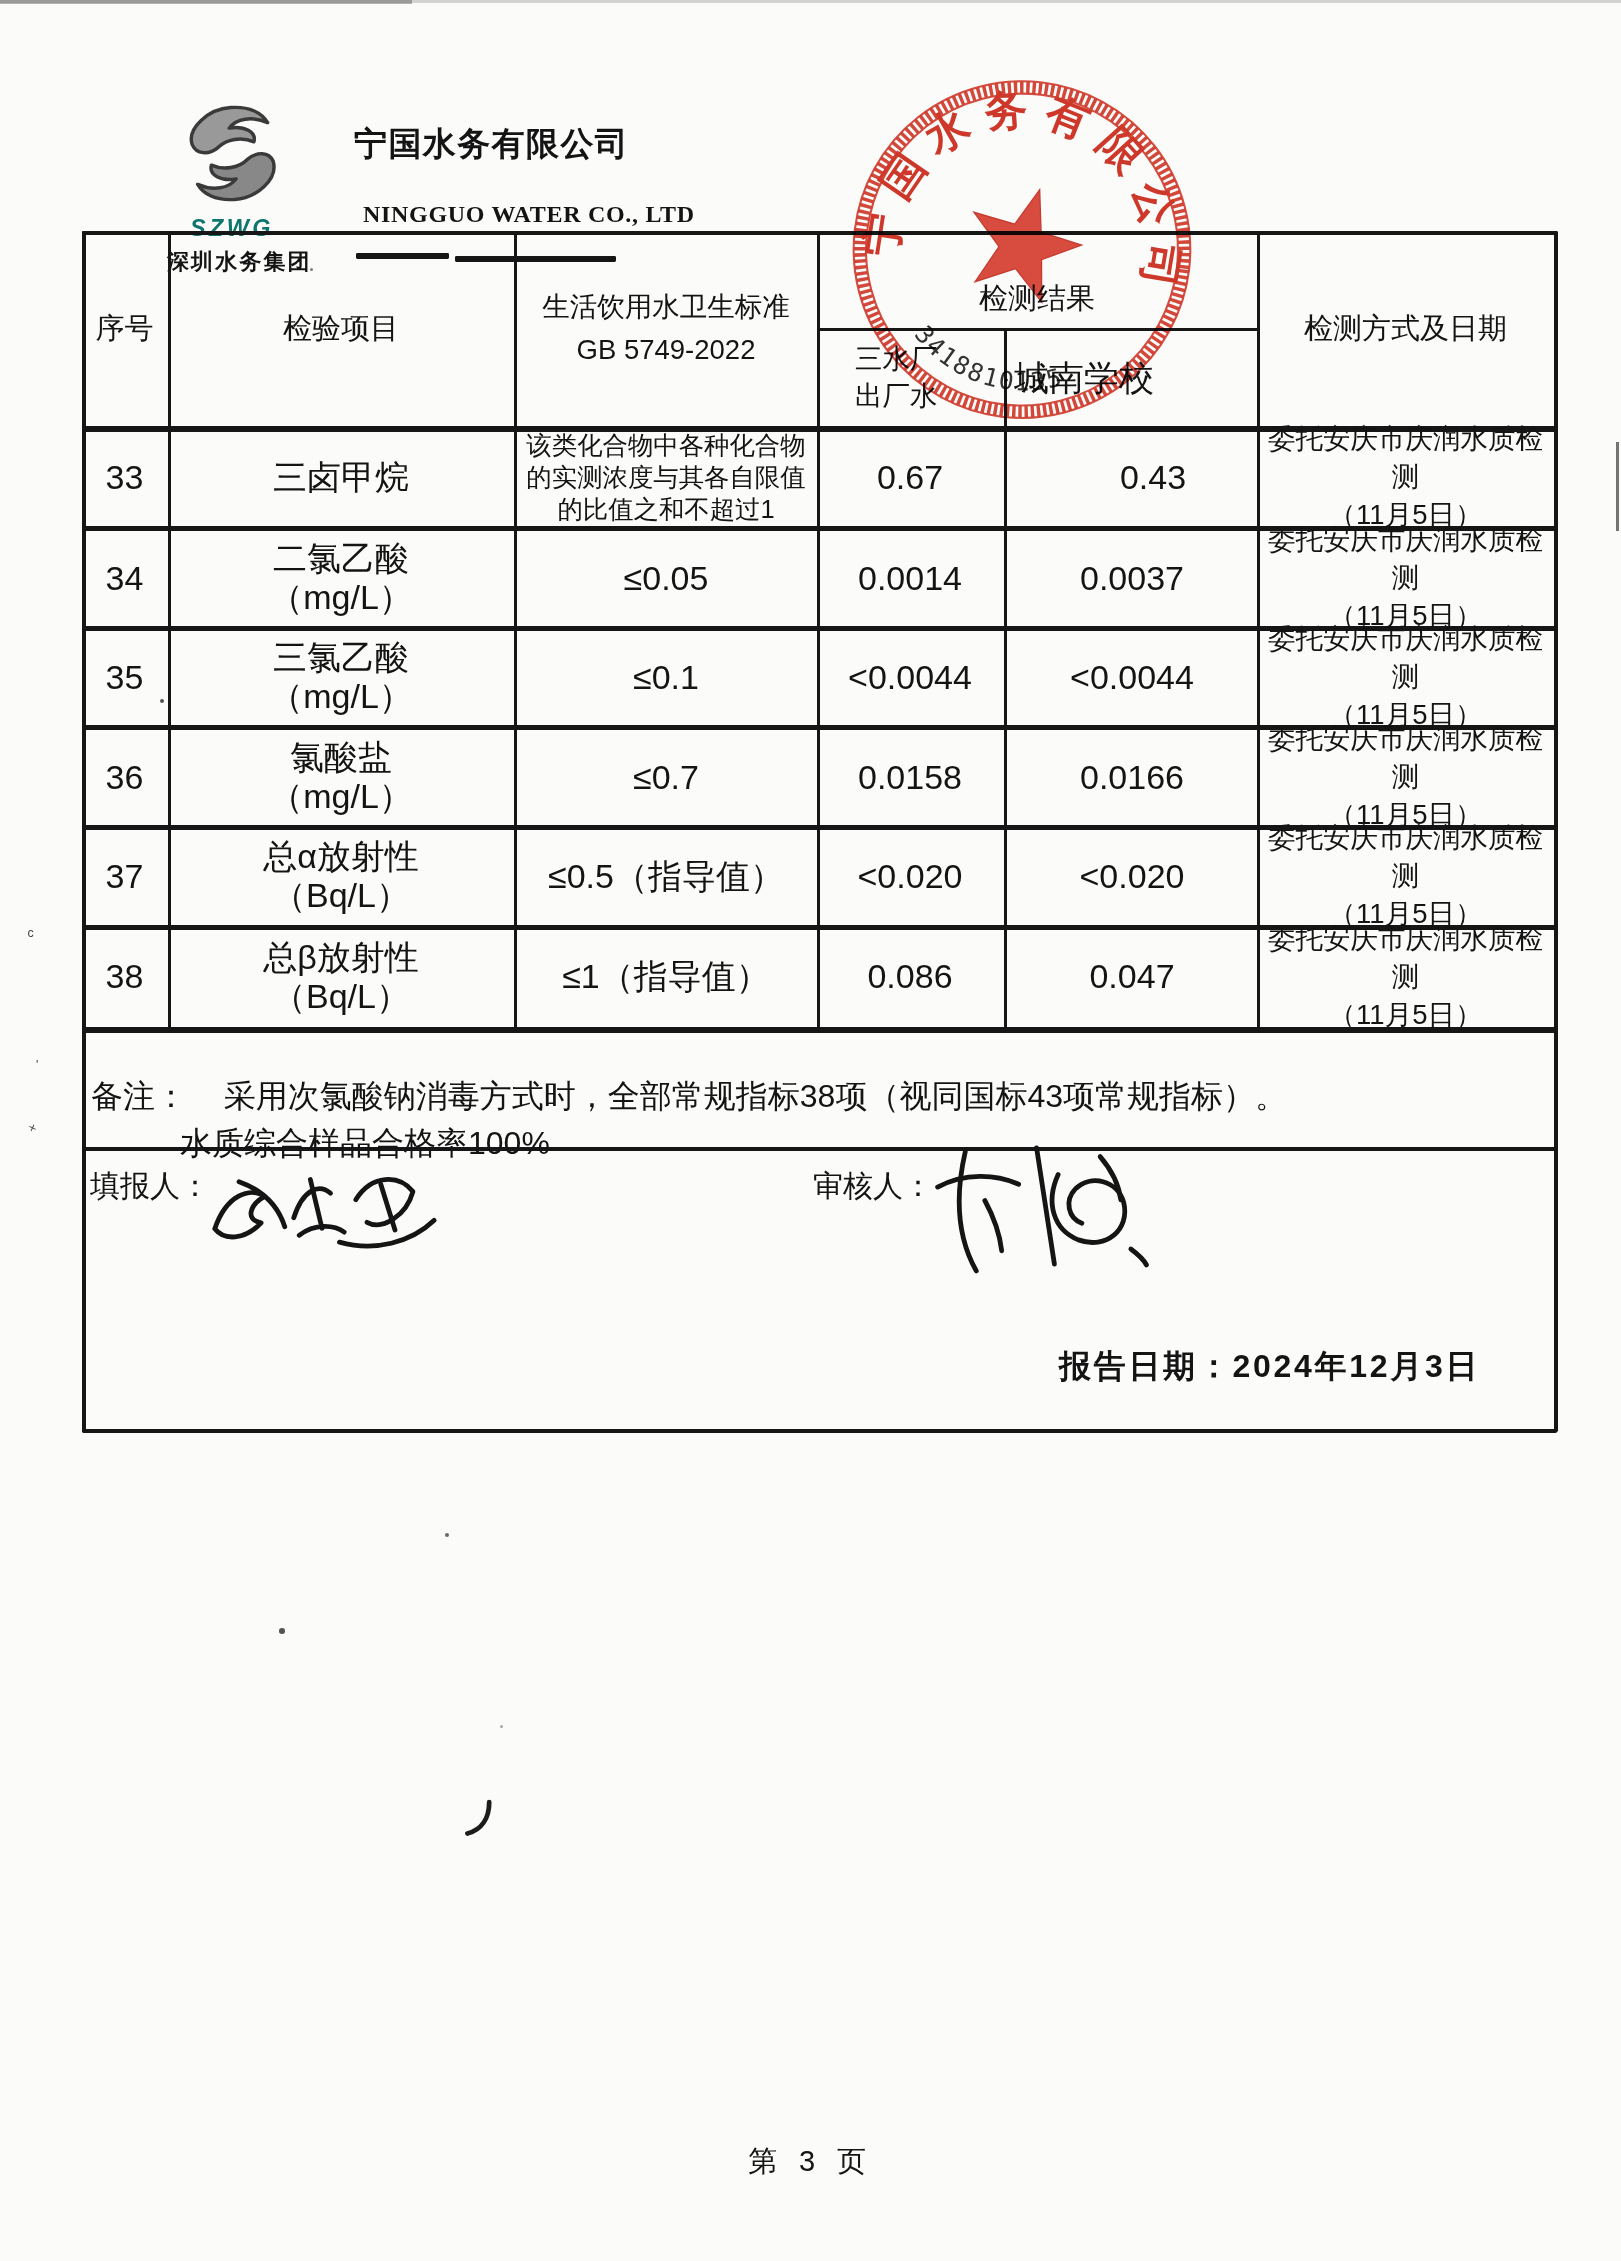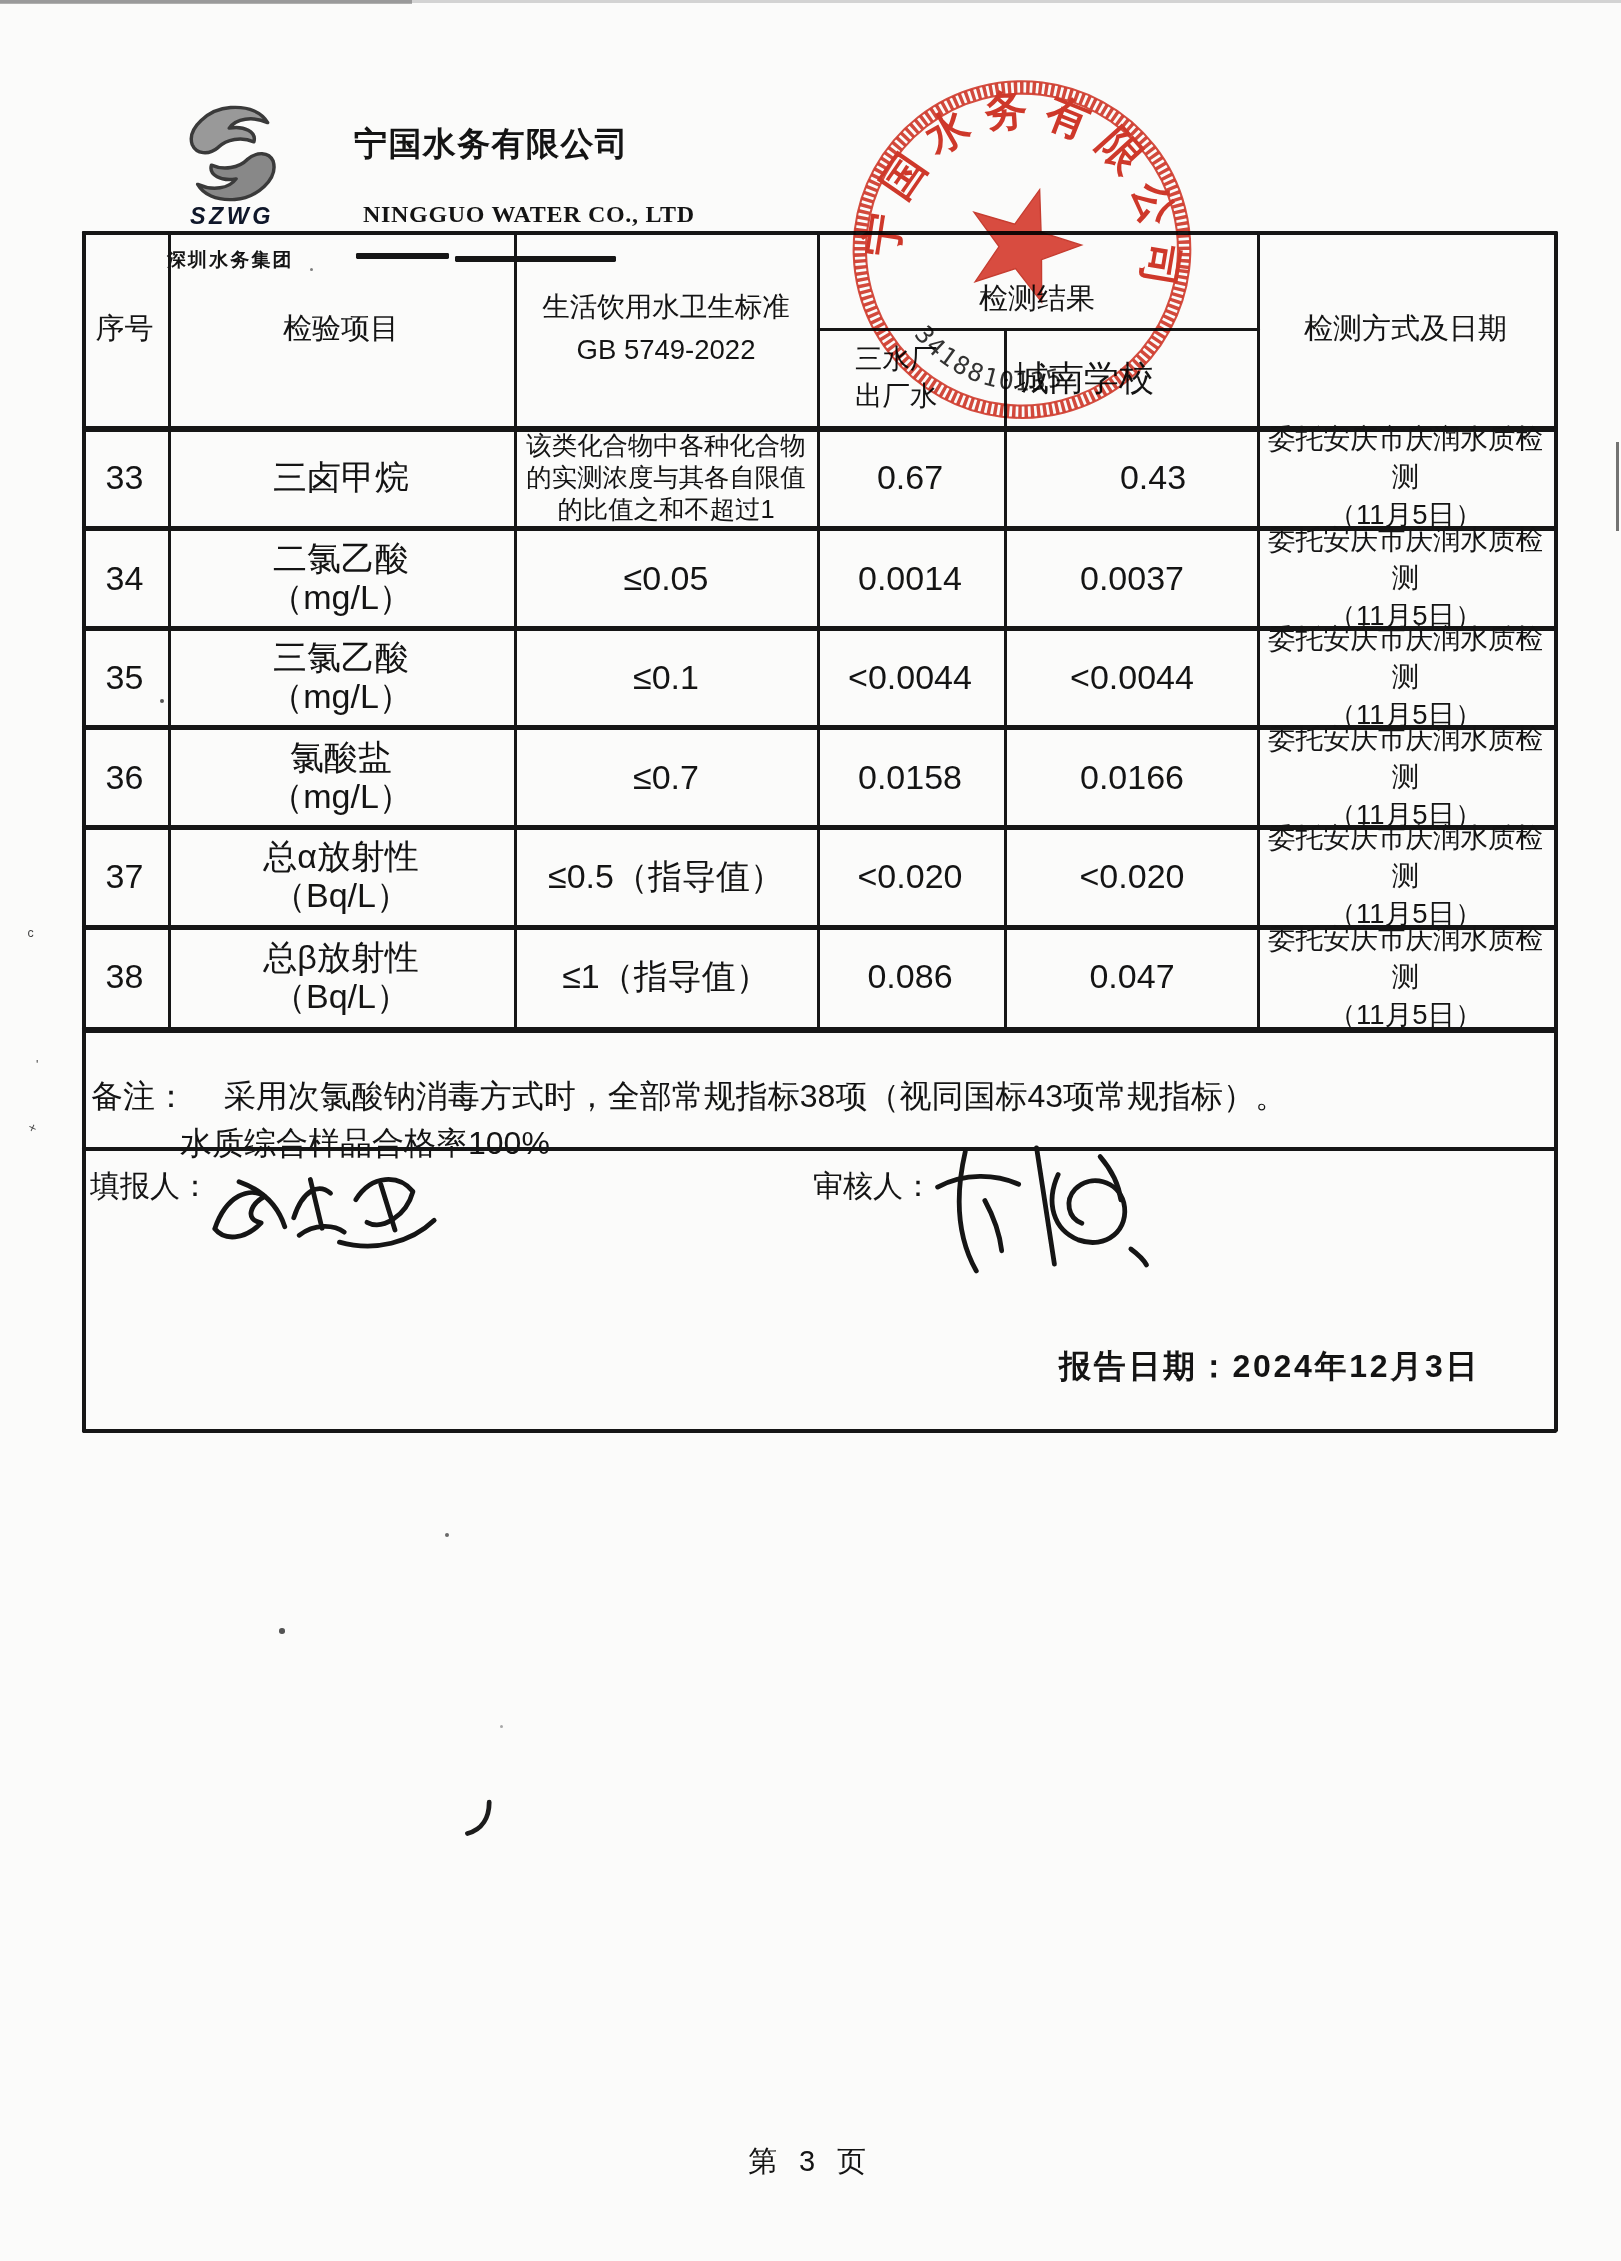--- a/index.html
+++ b/index.html
@@ -9,22 +9,22 @@
   .cell{position:absolute;display:flex;flex-direction:column;align-items:center;justify-content:center;
         text-align:center;font-size:34px;line-height:39px;box-sizing:border-box;}
   .cell span{display:block;}
   .small{font-size:25.4px;line-height:32px;}
   .method{font-size:27.5px;line-height:38px;}
   .hcell{font-size:29px;}
   .abs{position:absolute;}
   .title{font-weight:700;letter-spacing:8.2px;font-size:54px;white-space:nowrap;}
   .companycn{font-weight:700;font-size:33px;letter-spacing:1.4px;white-space:nowrap;}
   .companyen{font-family:"Liberation Serif","DejaVu Serif",serif;font-weight:700;font-size:24px;letter-spacing:0.7px;white-space:nowrap;}
-  .groupname{font-weight:700;font-size:19px;letter-spacing:2.1px;white-space:nowrap;}
-  .logotext{font-weight:700;font-style:italic;font-size:23.4px;letter-spacing:3.4px;color:#0f172a;text-align:center;}
+  .groupname{font-weight:700;font-size:22px;letter-spacing:2.1px;white-space:nowrap;}
+  .logotext{font-weight:700;font-style:italic;font-size:23.4px;letter-spacing:3.4px;color:#0f766e;text-align:center;margin-top:12px;}
   .remark{font-size:32px;line-height:40px;white-space:nowrap;margin-top:24px;}
   .signlabel{font-size:30px;font-weight:500;white-space:nowrap;}
   .reportdate{font-size:32px;font-weight:600;letter-spacing:2.7px;white-space:nowrap;}
   .pagefooter{font-size:29px;letter-spacing:6.9px;text-align:center;white-space:nowrap;}
   .stamp{position:absolute;mix-blend-mode:multiply;opacity:.93;}
   .artifact{position:absolute;background:#2b2b2b;border-radius:50%;}
   .edge-sliver{position:absolute;background:#2a2a2a;opacity:.65;}
   .margin-mark{position:absolute;color:#444;font-size:12.4px;}
 </style>
 </head>

